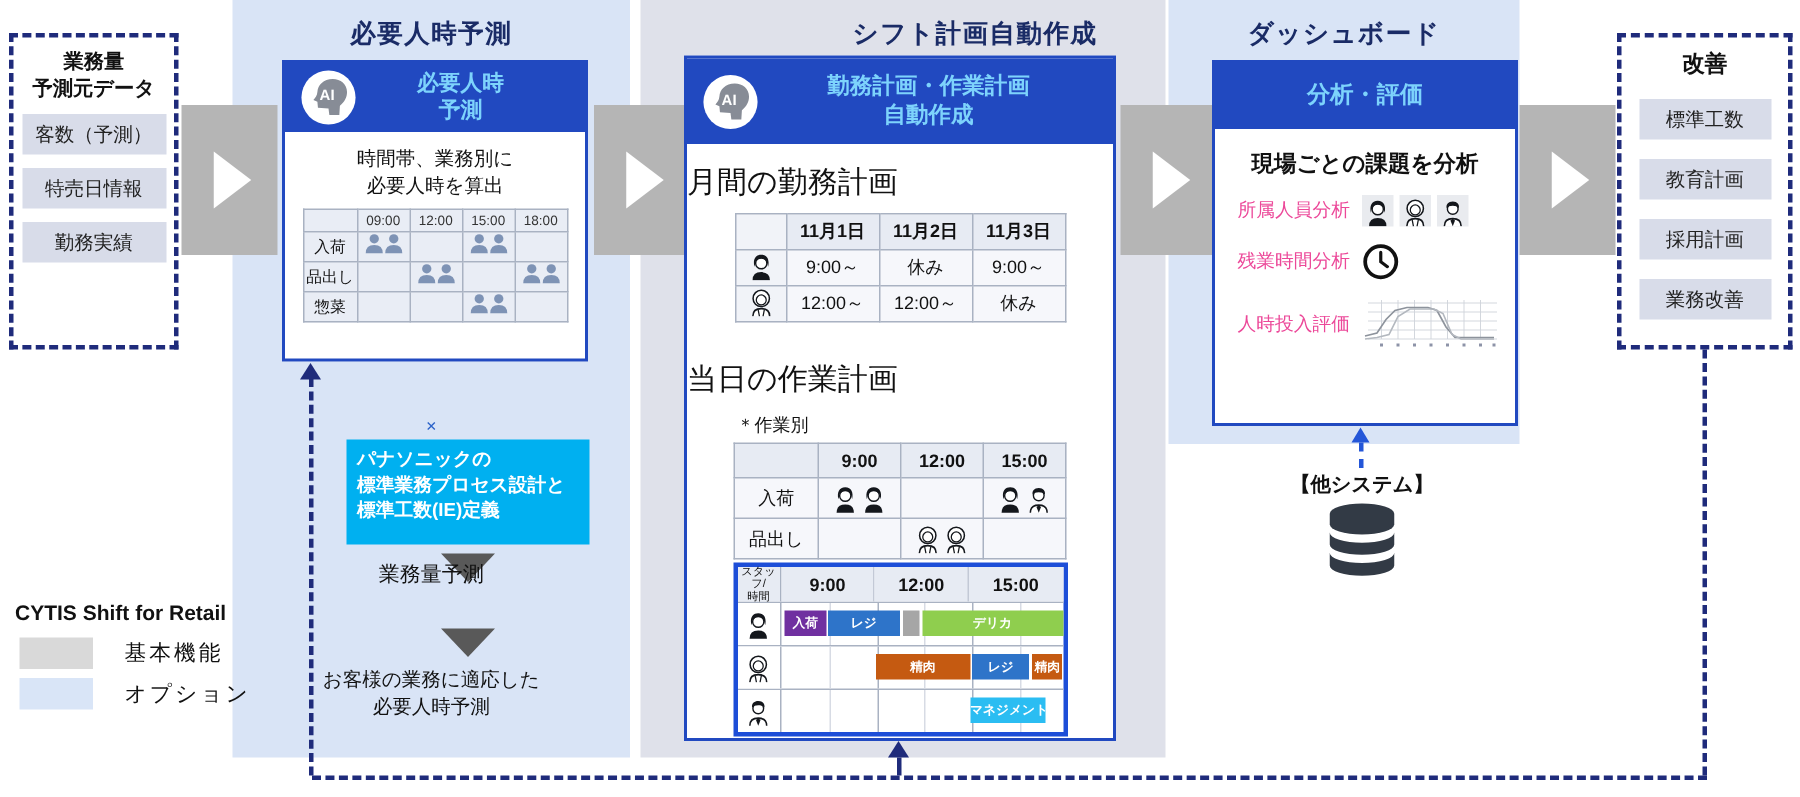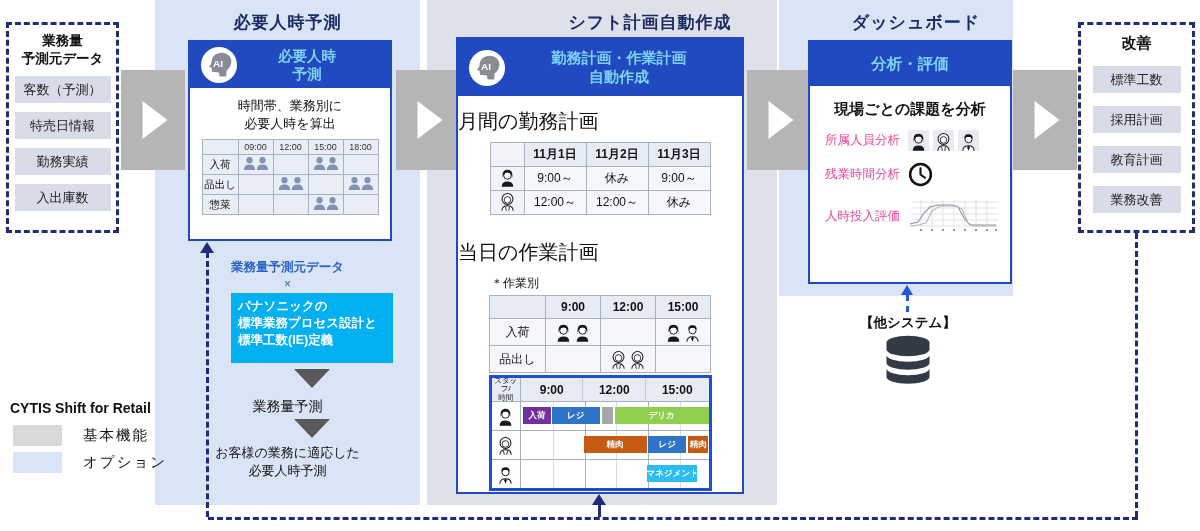--- a/index.html
+++ b/index.html
@@ -98,21 +98,21 @@
   #other-list { position:absolute; left:862px; top:395px; font-size:13px; color:#111; line-height:21.5px; }
 
   
   .flow-txt { position:absolute; left:155px; width:265px; text-align:center; color:#111; }
   #flow-src-label { top:259px; color:#2b62c9; font-weight:bold; font-size:12.5px; }
   #flow-times { top:277px; color:#2b62c9; font-size:12px; }
   #cyan-box { position:absolute; left:231px; top:293px; width:162px; height:70px; background:#00b0f0; color:#fff; font-weight:bold; font-size:12.5px; line-height:1.35; padding:5px 7px; white-space:pre-line; }
   .down-tri { position:absolute; width:0; height:0; border-left:18px solid transparent; border-right:18px solid transparent; border-top:19px solid #595959; }
   #tri1 { left:294px; top:369px; }
   #tri2 { left:294px; top:419px; }
-  #flow-step2 { top:398px; font-size:14px; }
+  #flow-step2 { top:374px; font-size:14px; }
   #flow-step3 { top:444px; font-size:13px; white-space:pre-line; line-height:1.35; }
 
   
   #legend-title { position:absolute; left:10px; top:400px; font-weight:bold; font-size:14px; color:#111; }
   #legend-items { position:absolute; left:13px; top:425px; }
   .legend-row { display:flex; align-items:center; margin-bottom:6px; }
   .legend-swatch { width:49px; height:21px; margin-right:21px; }
   .legend-label { font-size:14.5px; color:#111; letter-spacing:2px; }
 
   
@@ -133,30 +133,29 @@
 <body>
 
 <div id="stage">
 
   <div class="band" id="band1"></div>
   <div class="band" id="band2"></div>
   <div class="band" id="band3"></div>
 
   <div class="sec-title" id="sec-title-1" style="white-space: pre-line;">必要人時予測</div>
   <div class="sec-title" id="sec-title-2" style="white-space: pre-line;">シフト計画自動作成</div>
-  <div class="sec-title" id="sec-title-3" style="white-space: pre-line; margin-left: 20px;">ダッシュボード</div>
+  <div class="sec-title" id="sec-title-3" style="white-space: pre-line;">ダッシュボード</div>
 
   <div class="dash-box" id="source-box">
     <div class="dash-box-title" style="white-space: pre-line;">業務量
 予測元データ</div>
     <div>
         <div class="small-item">客数（予測）</div>
         <div class="small-item">特売日情報</div>
         <div class="small-item">勤務実績</div>
-        <div class="small-item">入出庫数</div>
       </div>
   </div>
 
   <div class="flow-arrow" id="arrow1"></div>
   <div class="flow-arrow" id="arrow2"></div>
   <div class="flow-arrow" id="arrow3"></div>
   <div class="flow-arrow" id="arrow4"></div>
 
   <div class="card" id="card1">
     <div class="card-header">
@@ -232,21 +231,20 @@
                     <circle cx="19.5" cy="3.2" r="3.1"></circle>
                     <path d="M13.8 13 q0 -5.6 5.7 -5.6 q5.7 0 5.7 5.6 z"></path>
                   </g>
                 </svg></span></td>
             <td></td>
           </tr>
         </tbody>
       </table>
   </div>
 
-  <div class="flow-txt" id="flow-src-label" style="white-space: pre-line;">業務量予測元データ</div>
   <div class="flow-txt" id="flow-times" style="white-space: pre-line;">×</div>
   <div id="cyan-box" style="white-space: pre-line;">パナソニックの
 標準業務プロセス設計と
 標準工数(IE)定義</div>
   <div class="down-tri" id="tri1"></div>
   <div class="flow-txt" id="flow-step2" style="white-space: pre-line;">業務量予測</div>
   <div class="down-tri" id="tri2"></div>
   <div class="flow-txt" id="flow-step3" style="white-space: pre-line;">お客様の業務に適応した
 必要人時予測</div>
 
@@ -458,22 +456,22 @@
   <div id="db-icon"><svg width="48" height="56" viewBox="0 0 48 56" fill="#323a45">
         <path d="M2.5 7.5 a21.5 6.8 0 0 1 43 0 v7 a21.5 6.8 0 0 1 -43 0 z"></path>
         <path d="M2.5 20 a21.5 6.8 0 0 0 43 0 v8 a21.5 6.8 0 0 1 -43 0 z"></path>
         <path d="M2.5 33.5 a21.5 6.8 0 0 0 43 0 v8.5 a21.5 6.8 0 0 1 -43 0 z"></path>
       </svg></div>
 
   <div class="dash-box" id="improve-box">
     <div class="dash-box-title" style="white-space: pre-line;">改善</div>
     <div>
         <div class="small-item">標準工数</div>
+        <div class="small-item">教育計画</div>
         <div class="small-item">採用計画</div>
-        <div class="small-item">教育計画</div>
         <div class="small-item">業務改善</div>
       </div>
   </div>
 
   <div id="legend-title" style="white-space: pre-line;">CYTIS Shift for Retail</div>
   <div id="legend-items">
       <div class="legend-row">
          <span class="legend-swatch" style="background:#d9d9d9"></span>
          <span class="legend-label">基本機能</span>
        </div>

